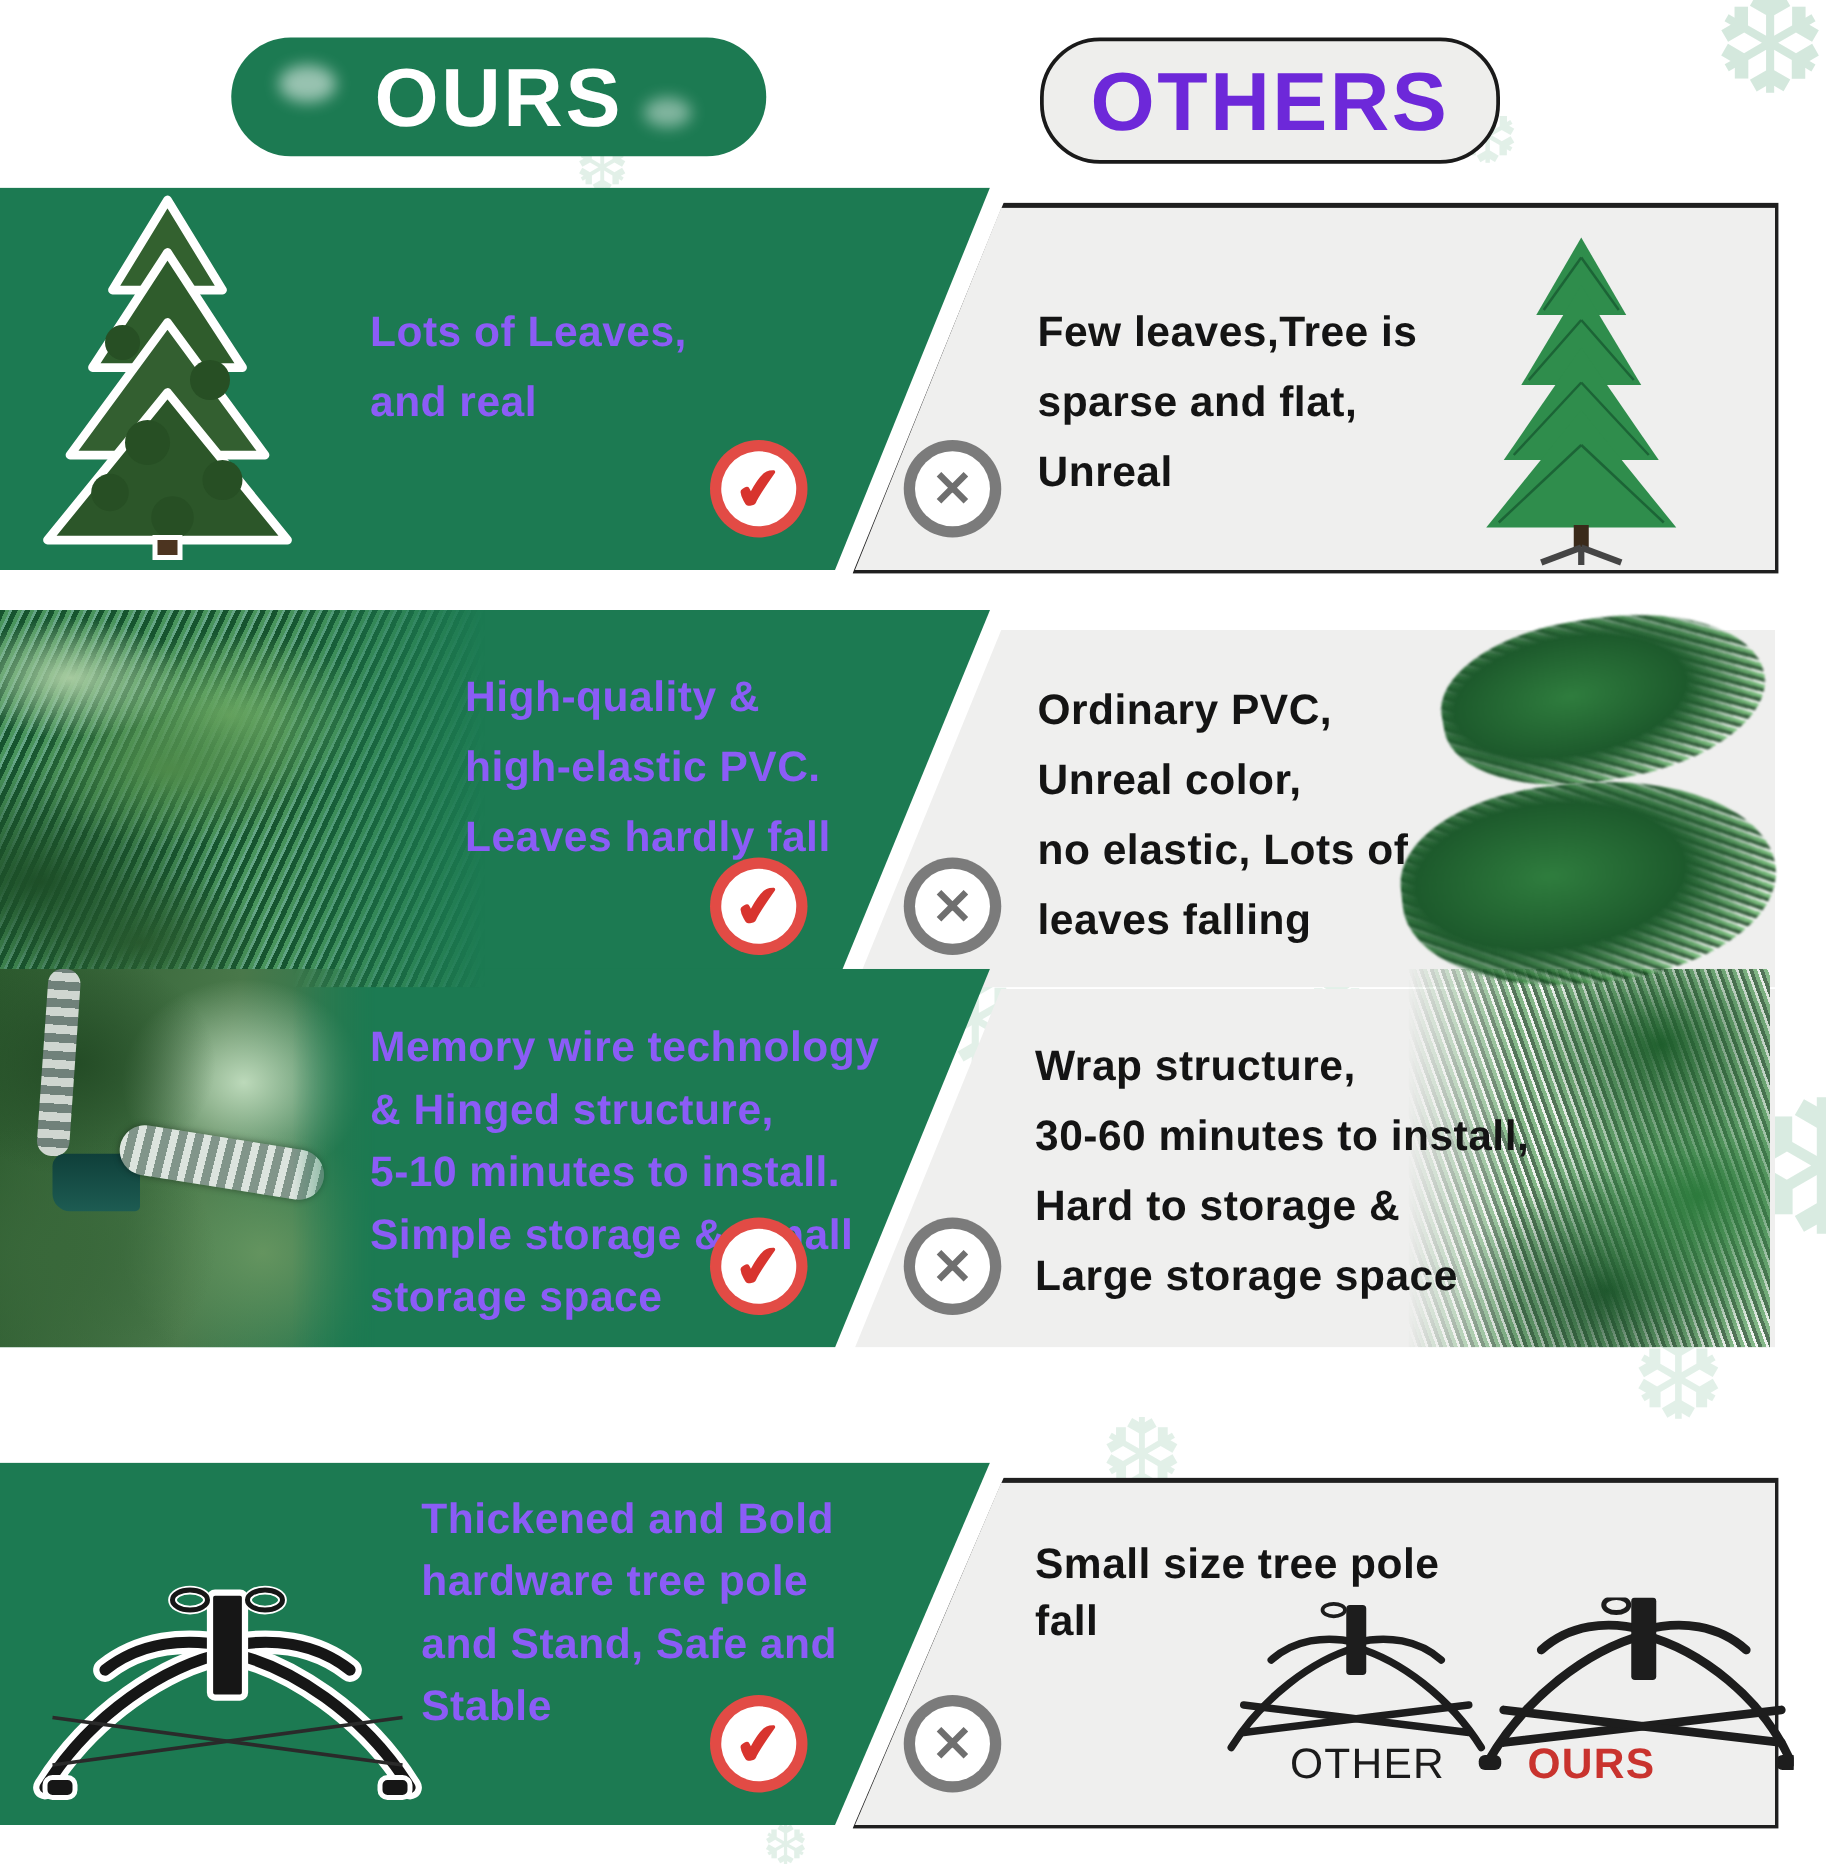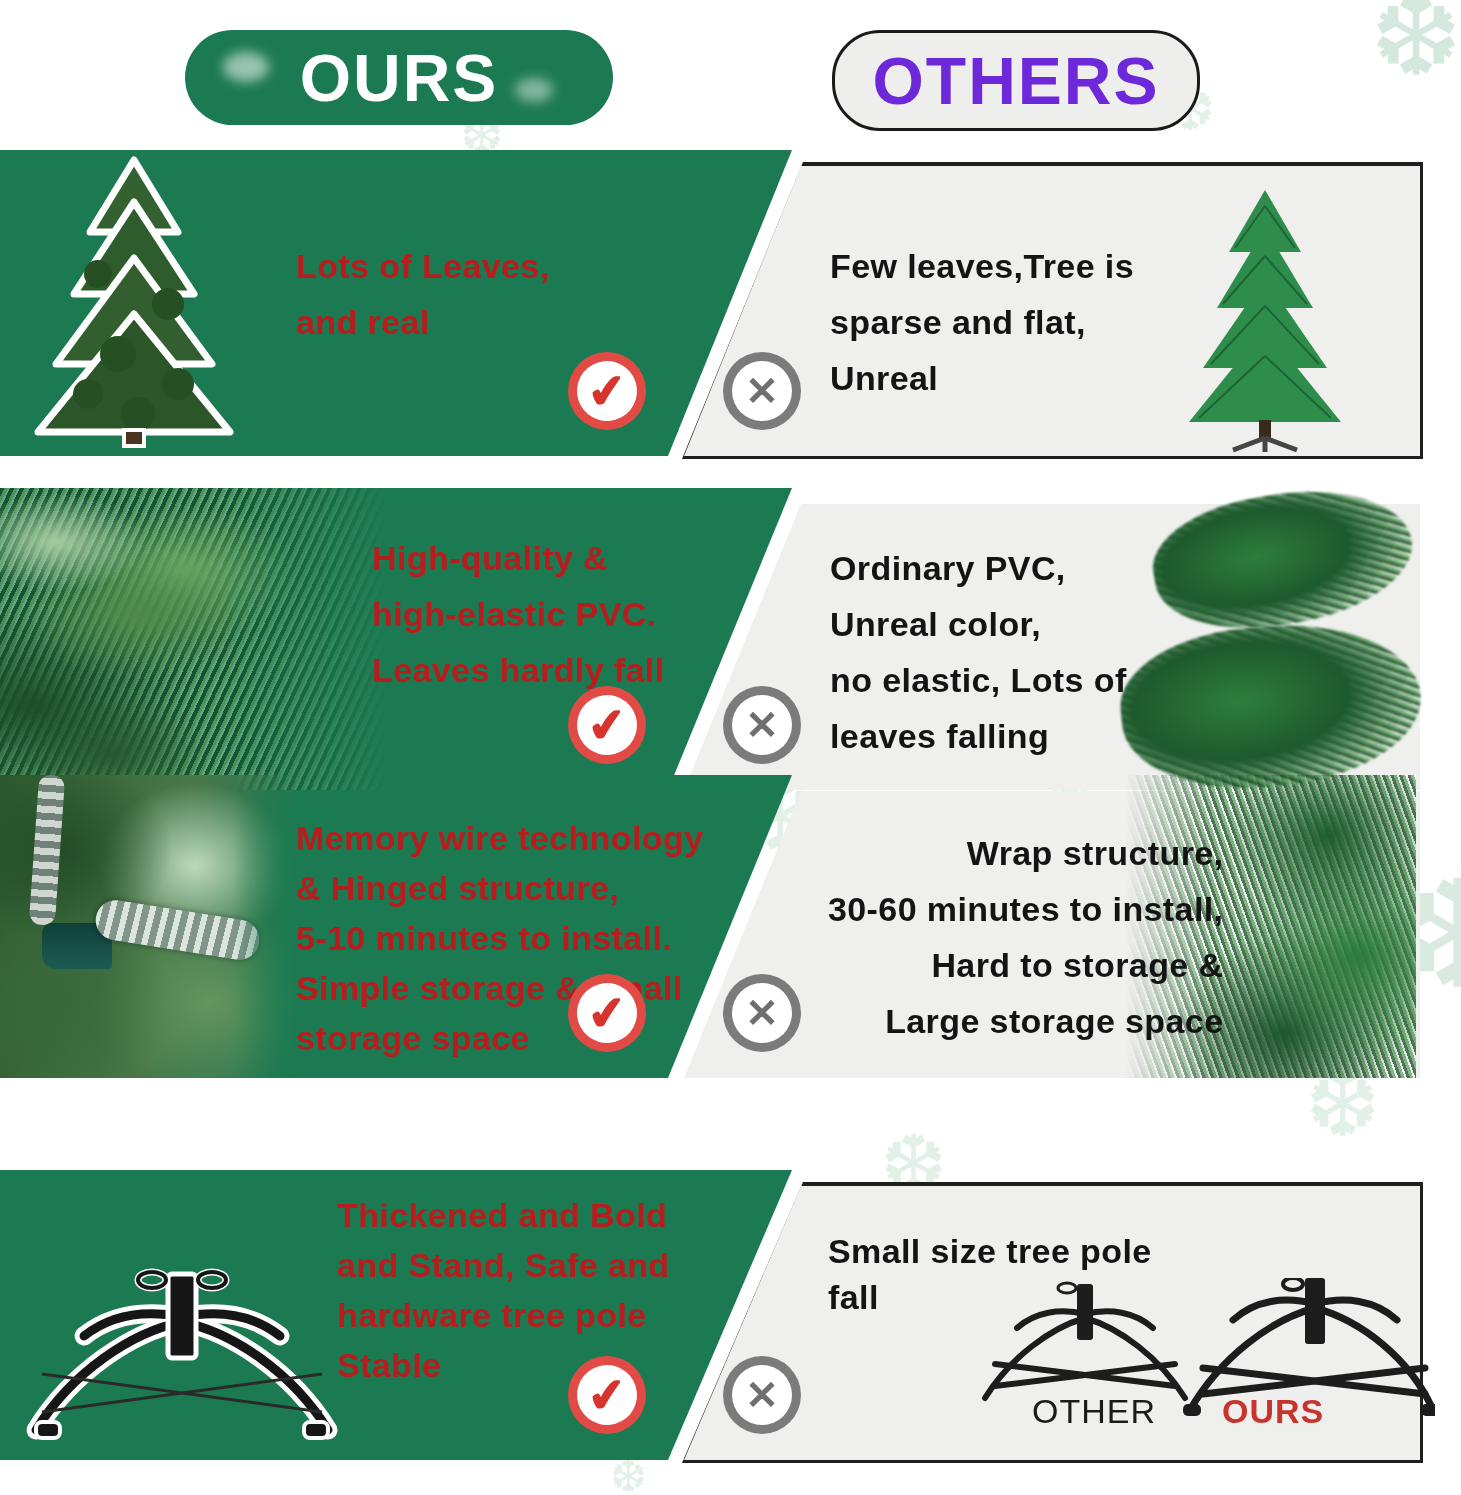--- a/index.html
+++ b/index.html
@@ -38,33 +38,33 @@
   .row3{top:775px;height:303px;}
   .row4{top:1170px;height:290px;}
 
   .green-block{position:absolute;inset:0;background:#1c7a52;
         clip-path:polygon(0 0,792px 0,668px 100%,0 100%);}
   .gray-outline{position:absolute;left:0;right:38px;top:12px;bottom:-3px;background:#1f1f1f;
         clip-path:polygon(803px 0,100% 0,100% 100%,682px 100%);}
   .gray-block{position:absolute;left:0;right:41px;top:16px;bottom:0;background:#efefee;
         clip-path:polygon(801px 0,100% 0,100% 100%,684px 100%);}
 
-  .ours-text{position:absolute;color:#b91c1c;font-weight:bold;font-size:34px;
+  .ours-text{position:absolute;color:#8b5cf6;font-weight:bold;font-size:34px;
         letter-spacing:0.4px;z-index:5;}
   .others-text{position:absolute;color:#141414;font-weight:bold;font-size:34px;
         letter-spacing:0.4px;z-index:5;}
   .ours-text span,.others-text span{display:block;}
   .lh56 span{line-height:56px;} .lh50 span{line-height:50px;} .lh46 span{line-height:46px;}
 
   .row1 .ours-text{left:296px;top:88px;}
   .row1 .others-text{left:830px;top:88px;}
   .row2 .ours-text{left:372px;top:42px;}
   .row2 .others-text{left:830px;top:52px;}
   .row3 .ours-text{left:296px;top:38px;}
-  .row3 .others-text{left:828px;top:50px;text-align:right;}
+  .row3 .others-text{left:828px;top:50px;}
   .row4 .ours-text{left:337px;top:20px;}
   .row4 .others-text{left:828px;top:58px;}
 
   
   .badge{position:absolute;width:78px;height:78px;border-radius:50%;z-index:6;}
   .badge .inner{position:absolute;inset:9px;background:#ffffff;border-radius:50%;
         display:flex;align-items:center;justify-content:center;font-weight:bold;}
   .badge-check{left:568px;bottom:26px;background:#e24b45;}
   .badge-check .inner{color:#d8342e;font-size:46px;transform:rotate(-6deg);}
   .badge-cross{left:723px;bottom:26px;background:#7b7b7b;}
@@ -303,22 +303,22 @@
       <rect x="292" y="160" width="24" height="16" rx="6" fill="#161616" stroke="#ffffff" stroke-width="4"></rect>
       <rect x="156" y="12" width="28" height="84" rx="4" fill="#161616" stroke="#ffffff" stroke-width="5"></rect>
       <ellipse cx="140" cy="18" rx="14" ry="8" fill="none" stroke="#ffffff" stroke-width="7"></ellipse>
       <ellipse cx="200" cy="18" rx="14" ry="8" fill="none" stroke="#ffffff" stroke-width="7"></ellipse>
       <ellipse cx="140" cy="18" rx="14" ry="8" fill="none" stroke="#161616" stroke-width="4"></ellipse>
       <ellipse cx="200" cy="18" rx="14" ry="8" fill="none" stroke="#161616" stroke-width="4"></ellipse>
     </svg>
 
     <div class="ours-text lh50">
       <span>Thickened and Bold</span>
+      <span>hardware tree pole</span>
       <span>and Stand, Safe and</span>
-      <span>hardware tree pole</span>
       <span>Stable</span>
     </div>
     <div class="others-text lh46">
       <span>Small size tree pole</span>
       <span>fall</span>
     </div>
 
     <svg class="photo stands-small" viewBox="0 0 480 168">
       <g stroke="#1d1d1d" stroke-width="6" fill="none" stroke-linecap="round">
         <path d="M130 40 C95 50 55 80 30 120"></path>

